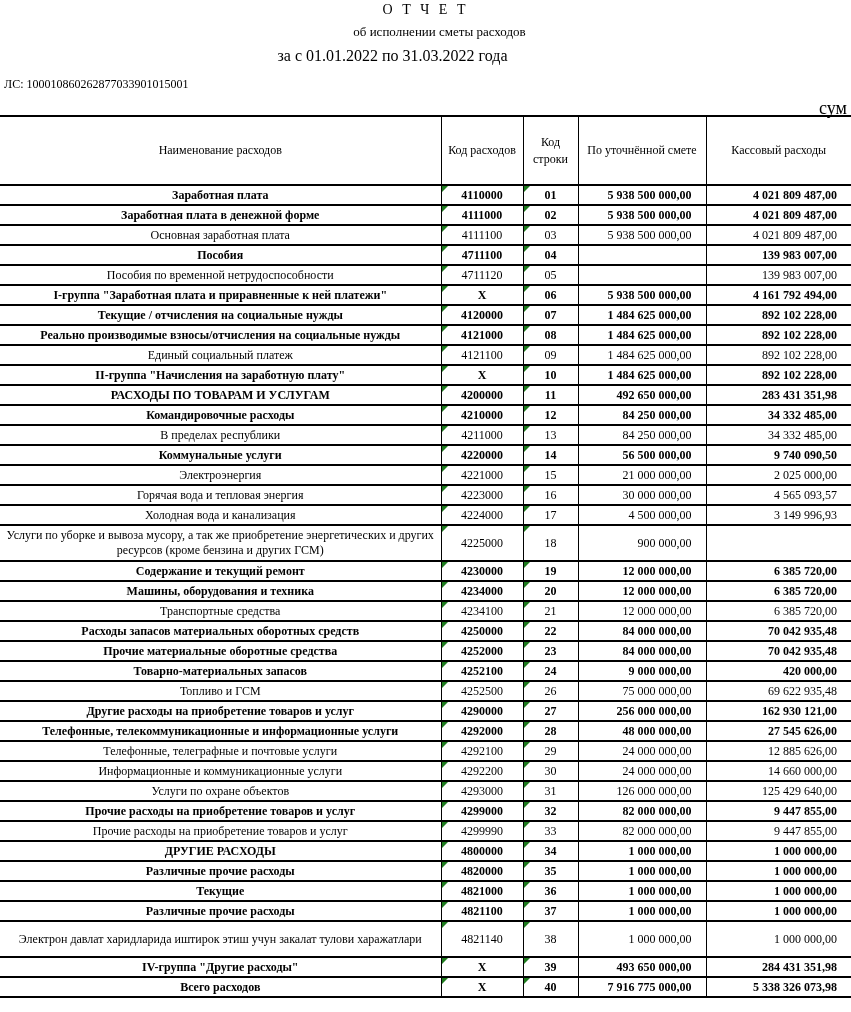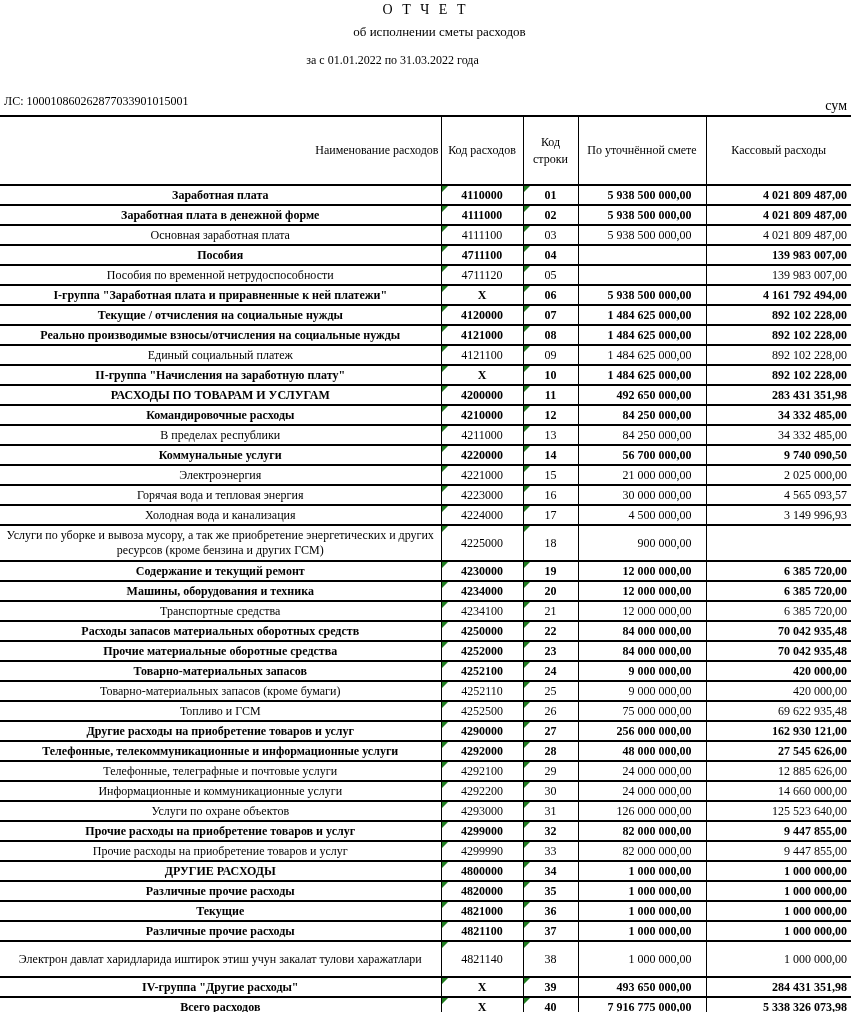--- a/index.html
+++ b/index.html
@@ -3,57 +3,57 @@
 <meta charset="utf-8">
 <style>
   html, body { margin: 0; padding: 0; background: #ffffff; }
   body {
     width: 851px; height: 1012px; overflow: hidden; position: relative;
     font-family: "Liberation Serif", "DejaVu Serif", serif;
     color: #000;
   }
   .title { position: absolute; left: 0; width: 851px; text-align: center; font-size: 14px; top: 2px; letter-spacing: 3px; }
   .subtitle { position: absolute; left: 0; width: 851px; text-align: center; font-size: 13px; top: 24px; padding-left: 14px; }
-  .period { position: absolute; left: 0; width: 785px; text-align: center; font-size: 12px; top: 53px; }
-  .account { position: absolute; left: 4px; top: 77px; font-size: 12px; margin-top: 17px; }
-  .currency { position: absolute; right: 4px; top: 98px; font-size: 14px; }
+  .period { position: absolute; left: 0; width: 785px; text-align: center; font-size: 16px; top: 47px; }
+  .account { position: absolute; left: 4px; top: 77px; font-size: 12px; }
+  .currency { position: absolute; right: 4px; top: 98px; font-size: 18px; }
 
   table.report {
     position: absolute; left: 0; top: 115px; width: 851px;
     border-collapse: collapse; table-layout: fixed;
     font-size: 12px;
   }
   table.report col.c-name { width: 441px; }
   table.report col.c-code { width: 82px; }
   table.report col.c-line { width: 55px; }
   table.report col.c-plan { width: 128px; }
   table.report col.c-cash { width: 145px; }
 
   table.report th {
     font-weight: normal; font-size: 12px; height: 67px;
     border-top: 2px solid #000; border-bottom: 2px solid #000;
     border-left: 1px solid #000; border-right: 1px solid #000;
     text-align: center; vertical-align: middle; padding: 0 2px; line-height: 17px;
   }
-  table.report th:first-child { border-left: none; text-align: right; }
+  table.report th:first-child { border-left: none; }
   table.report th:last-child { border-right: none; margin-left: 44px; }
 
   table.report td {
     height: 18px; padding: 0 3px; line-height: 15px;
     border-bottom: 2px solid #000;
     border-left: 1px solid #000; border-right: 1px solid #000;
     vertical-align: middle; white-space: nowrap; overflow: hidden;
   }
   table.report td:first-child { border-left: none; text-align: center; }
   table.report td:last-child { border-right: none; }
   table.report tr.tall td { height: 34px; }
   table.report tr.tall td:first-child { white-space: normal; }
   table.report td.code, table.report td.line { text-align: center; position: relative; }
   table.report td.num { text-align: right; padding-right: 14px; }
-  table.report td.num.cash { padding-right: 4px; }
+  table.report td.num.cash { padding-right: 14px; }
   table.report tr.bold td { font-weight: bold; }
   .tri {
     position: absolute; left: 0; top: 0; width: 0; height: 0;
     border-top: 6px solid #1e7b1e; border-right: 6px solid transparent;
   }
 </style>
 </head>
 <body>
 
 <div class="title">О Т Ч Е Т</div>
@@ -168,21 +168,21 @@
         <td><span>В пределах республики</span></td>
         <td class="code"><span class="tri"></span><span>4211000</span></td>
         <td class="line"><span class="tri"></span><span>13</span></td>
         <td class="num"><span>84 250 000,00</span></td>
         <td class="num cash"><span>34 332 485,00</span></td>
       </tr>
       <tr class="bold">
         <td><span>Коммунальные услуги</span></td>
         <td class="code"><span class="tri"></span><span>4220000</span></td>
         <td class="line"><span class="tri"></span><span>14</span></td>
-        <td class="num"><span>56 700 000,00</span></td>
+        <td class="num"><span>56 500 000,00</span></td>
         <td class="num cash"><span>9 740 090,50</span></td>
       </tr>
       <tr>
         <td><span>Электроэнергия</span></td>
         <td class="code"><span class="tri"></span><span>4221000</span></td>
         <td class="line"><span class="tri"></span><span>15</span></td>
         <td class="num"><span>21 000 000,00</span></td>
         <td class="num cash"><span>2 025 000,00</span></td>
       </tr>
       <tr>
@@ -242,27 +242,20 @@
         <td class="num cash"><span>70 042 935,48</span></td>
       </tr>
       <tr class="bold">
         <td><span>Товарно-материальных запасов</span></td>
         <td class="code"><span class="tri"></span><span>4252100</span></td>
         <td class="line"><span class="tri"></span><span>24</span></td>
         <td class="num"><span>9 000 000,00</span></td>
         <td class="num cash"><span>420 000,00</span></td>
       </tr>
       <tr>
-        <td><span>Товарно-материальных запасов (кроме бумаги)</span></td>
-        <td class="code"><span class="tri"></span><span>4252110</span></td>
-        <td class="line"><span class="tri"></span><span>25</span></td>
-        <td class="num"><span>9 000 000,00</span></td>
-        <td class="num cash"><span>420 000,00</span></td>
-      </tr>
-      <tr>
         <td><span>Топливо и ГСМ</span></td>
         <td class="code"><span class="tri"></span><span>4252500</span></td>
         <td class="line"><span class="tri"></span><span>26</span></td>
         <td class="num"><span>75 000 000,00</span></td>
         <td class="num cash"><span>69 622 935,48</span></td>
       </tr>
       <tr class="bold">
         <td><span>Другие расходы на приобретение товаров и услуг</span></td>
         <td class="code"><span class="tri"></span><span>4290000</span></td>
         <td class="line"><span class="tri"></span><span>27</span></td>
@@ -288,21 +281,21 @@
         <td class="code"><span class="tri"></span><span>4292200</span></td>
         <td class="line"><span class="tri"></span><span>30</span></td>
         <td class="num"><span>24 000 000,00</span></td>
         <td class="num cash"><span>14 660 000,00</span></td>
       </tr>
       <tr>
         <td><span>Услуги по охране объектов</span></td>
         <td class="code"><span class="tri"></span><span>4293000</span></td>
         <td class="line"><span class="tri"></span><span>31</span></td>
         <td class="num"><span>126 000 000,00</span></td>
-        <td class="num cash"><span>125 523 640,00</span></td>
+        <td class="num cash"><span>125 429 640,00</span></td>
       </tr>
       <tr class="bold">
         <td><span>Прочие расходы на приобретение товаров и услуг</span></td>
         <td class="code"><span class="tri"></span><span>4299000</span></td>
         <td class="line"><span class="tri"></span><span>32</span></td>
         <td class="num"><span>82 000 000,00</span></td>
         <td class="num cash"><span>9 447 855,00</span></td>
       </tr>
       <tr>
         <td><span>Прочие расходы на приобретение товаров и услуг</span></td>

